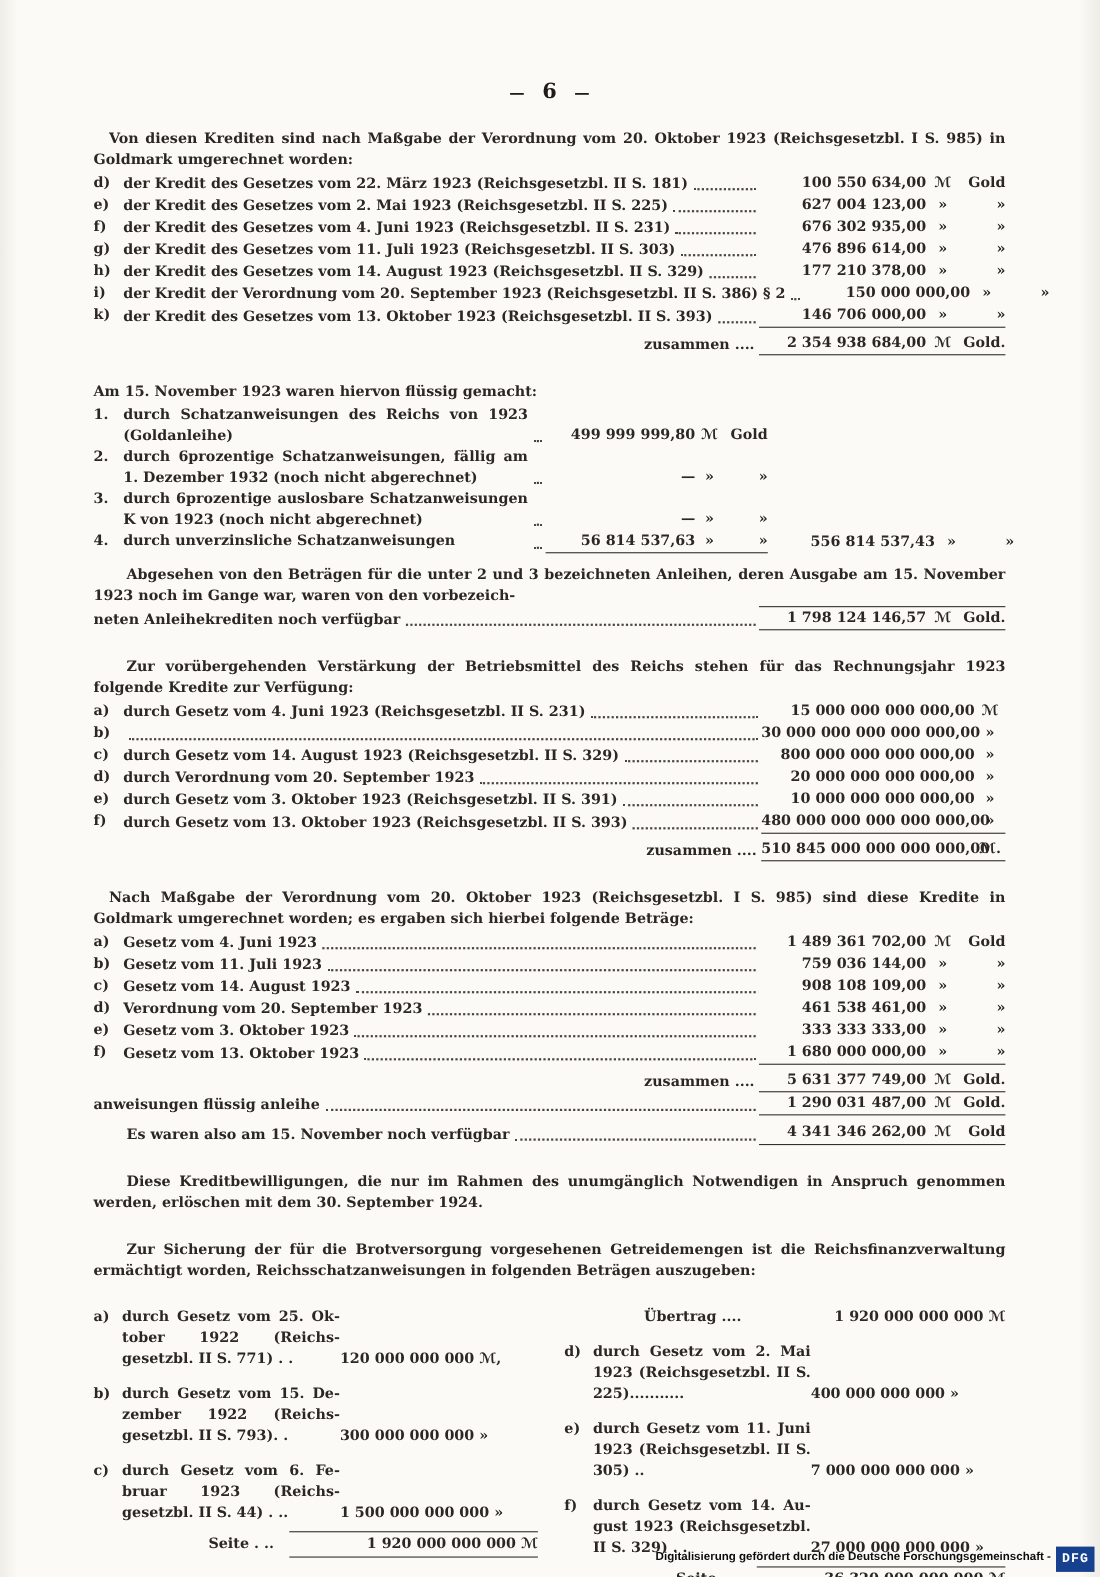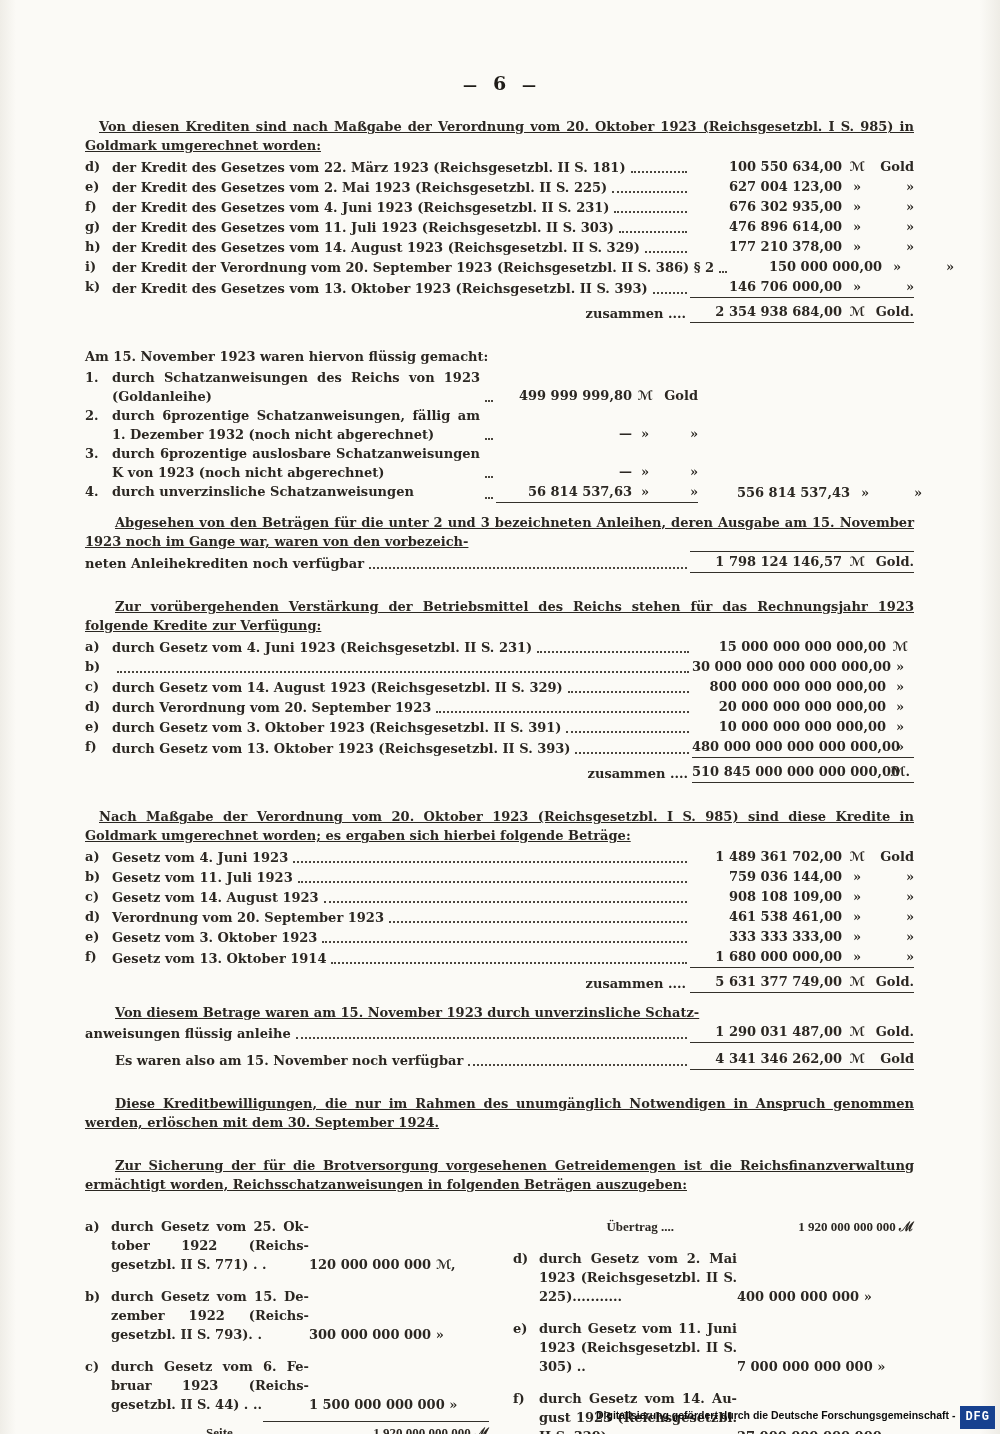--- a/index.html
+++ b/index.html
@@ -6,21 +6,21 @@
   html, body { background:#e8e6e1; }
   .page {
     position:relative; width:1000px; height:1434px; margin:0 auto;
     background:linear-gradient(90deg,#efede7 0,#fbfaf6 16px,#fbfaf6 980px,#eeece6 1000px);
     font-family:"DejaVu Serif","DejaVu Sans",serif;
     font-weight:700; font-size:13px; line-height:19px; color:#2b2722;
     padding:0 86px 0 85px; overflow:hidden;
   }
   .pageno { text-align:center; margin-top:74px; font-size:14px; color:#1f1c18; }
   .pageno .num { font-size:19px; margin:0 16px; }
-  .para { text-align:justify;text-decoration:underline; }
+  .para { text-align:justify; }
   .ind1 { text-indent:14px; }
   .ind2 { text-indent:30px; }
   .r { display:flex; align-items:flex-end; }
   .sp { flex:1; }
   .lbl { width:27px; flex:none; align-self:flex-start; }
   .txt { flex:none; }
   .txt2 { width:368px; flex:none; text-align:justify; align-self:flex-start; }
   .lead { flex:1; min-width:8px; border-bottom:2px dotted #4a453e; margin:0 3px 4px 5px; }
   .grp { display:flex; align-items:flex-end; flex:none; padding-bottom:1px; }
   .amt { text-align:right; white-space:nowrap; }
@@ -36,21 +36,21 @@
   .mt2{margin-top:2px} .mt4{margin-top:4px} .mt6{margin-top:6px} .mt10{margin-top:10px}
   .mt12{margin-top:24px} .mt22{margin-top:22px}
   .pl30{padding-left:30px}
   .cols { display:flex; margin-top:10px; }
   .colL { width:404px; flex:none; }
   .colR { flex:1; margin-left:24px; }
   .trow { display:flex; align-items:flex-end; margin-top:13px; }
   .tlbl { width:26px; flex:none; align-self:flex-start; }
   .ttxt { width:198px; flex:none; text-align:justify; align-self:flex-start; }
   .tamt { flex:1; white-space:nowrap; }
-  .tfoot { display:flex; align-items:baseline; margin-top:7px;font-family:Liberation Serif, serif; }
+  .tfoot { display:flex; align-items:baseline; margin-top:7px; }
   .tfl { flex:1; text-align:right; padding-right:14px; white-space:nowrap; }
   .tfa { width:226px; flex:none; text-align:right;
          border-top:1.5px solid #33302a; border-bottom:1.5px solid #33302a;
          padding:1px 0 2px; white-space:nowrap; }
   .docfooter {
     position:absolute; right:5px; bottom:5px;
     display:flex; align-items:flex-start; gap:5px;
     font-family:"Liberation Sans",sans-serif; font-size:10.5px; font-weight:700; color:#0c0c0c;
   }
   .dfg { background:#17418f; color:#fff; font-size:12px; letter-spacing:1px; padding:2px 5px;font-family:Liberation Mono, monospace; }
@@ -337,40 +337,39 @@
       <span class="txt">Gesetz vom 3. Oktober 1923</span>
       <span class="lead"></span>
       <span class="grp">
         <span class="amt w-a1">333 333 333,00</span>
         <span class="unit w-u1">»</span>
         <span class="gold w-g1">»</span>
       </span>
     </div>
     <div class="r">
       <span class="lbl">f)</span>
-      <span class="txt">Gesetz vom 13. Oktober 1914</span>
+      <span class="txt">Gesetz vom 13. Oktober 1923</span>
       <span class="lead"></span>
       <span class="grp ru">
         <span class="amt w-a1">1 680 000 000,00</span>
         <span class="unit w-u1">»</span>
         <span class="gold w-g1">»</span>
       </span>
     </div>
   </div>
   <div class="r mt4">
     <span class="sp"></span>
     <span class="sumlbl">zusammen ....</span>
     <span class="grp ru">
       <span class="amt w-a1">5 631 377 749,00</span>
       <span class="unit w-u1">ℳ</span>
       <span class="gold w-g1">Gold.</span>
     </span>
   </div>
 
-  <div class="para ind2 mt10">Von diesem Betrage waren am 15. November 1923 durch unverzinsliche Schatz-</div>
   <div class="r">
     <span class="txt">anweisungen flüssig anleihe</span>
     <span class="lead"></span>
     <span class="grp ru">
       <span class="amt w-a1">1 290 031 487,00</span>
       <span class="unit w-u1">ℳ</span>
       <span class="gold w-g1">Gold.</span>
     </span>
   </div>
 

